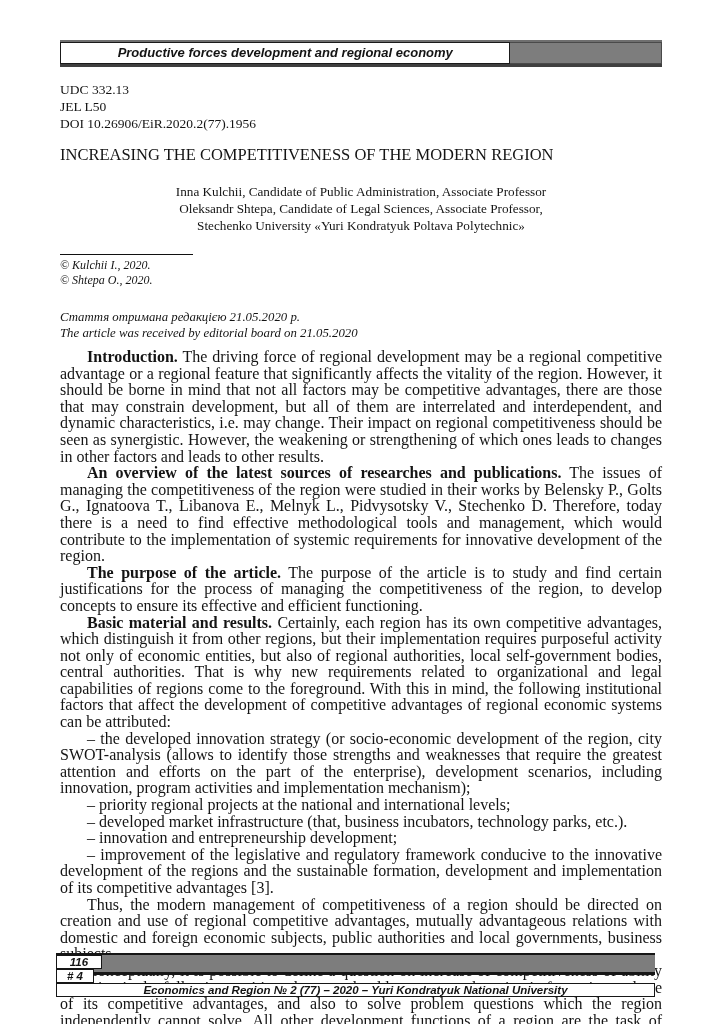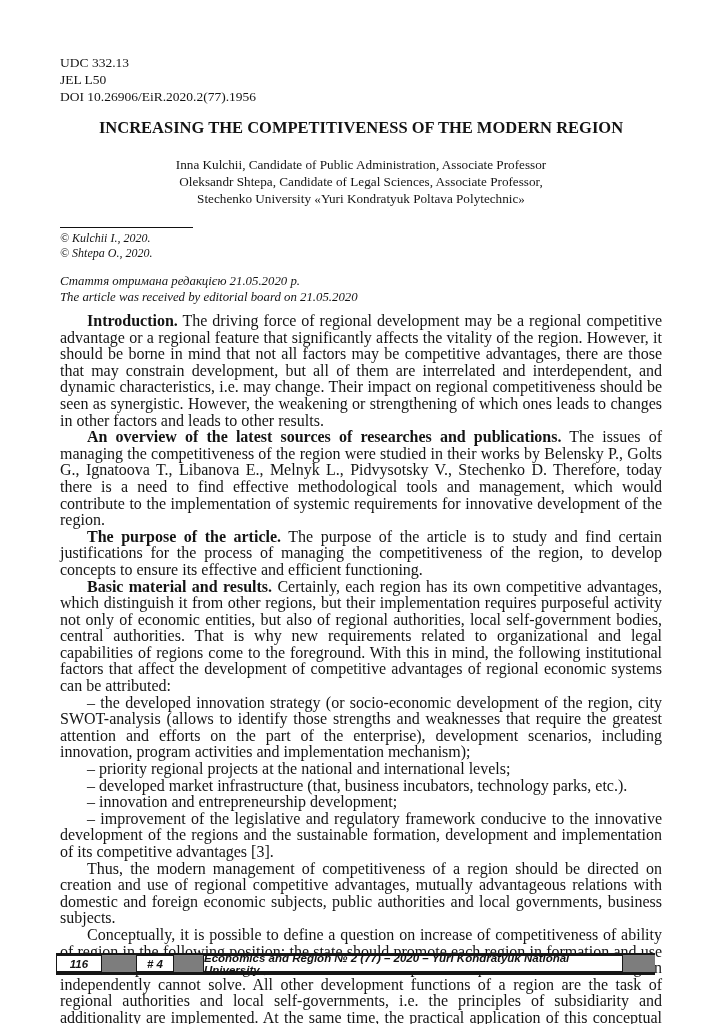--- a/index.html
+++ b/index.html
@@ -48,22 +48,21 @@
     display: flex;
     justify-content: space-between;
     margin-top: 14px;
     font-size: 13.5px;
     line-height: 17px;
     flex-direction: column;
   }
 
   
   .title {
-    text-align: center;
-    font-weight: bold;
+    font-weight: normal;
     font-size: 16.5px;
     line-height: 20px;
     margin: 13px 0 0 0;
   }
   .authors {
     text-align: center;
     font-weight: normal;
     font-size: 13.2px;
     line-height: 17px;
     margin-top: 18px;
@@ -77,21 +76,21 @@
     line-height: 14.5px;
   }
   .copyright-rule {
     width: 133px;
     border-top: 1.5px solid #111;
     margin-bottom: 3px;
   }
 
   
   .received {
-    margin-top: 13px;
+    margin-top: 22px;
     font-style: italic;
     font-size: 12.8px;
     line-height: 16px;
   }
 
   
   .body-text {
     margin-top: 8px;
     font-size: 16px;
     line-height: 16.6px;
@@ -111,40 +110,47 @@
     display: flex;
     align-items: stretch;
     background: var(--bar-gray, #7d7d7d);
     border-top: 2px solid #161616;
     border-bottom: 3px solid #161616;
     height: 17px;
     font-family: "Liberation Sans", sans-serif;
     font-weight: bold;
     font-style: italic;
     font-size: 11.5px;
+    flex-direction: column;
   }
   .pf-box {
     background: #ffffff;
     border: 1px solid #161616;
     display: flex;
     align-items: center;
     justify-content: center;
   }
   .pf-page   { width: 44px; }
   .pf-issue  { width: 36px; }
   .pf-journal{ flex: 1; }
   .pf-gap-a  { width: 34px; }
   .pf-gap-b  { width: 29px; }
   .pf-gap-c  { width: 32px; }
 </style>
 </head>
 <body>
 
 <div class="page">
 
+  <div class="journal-bar">
+    <div class="jb-white">
+      <span>Productive forces development and regional economy</span>
+    </div>
+    <div class="jb-gray"></div>
+  </div>
 
   <div class="meta-row">
     <div>
       <div>UDC 332.13</div>
       <div>JEL L50</div>
     </div>
     <div>DOI 10.26906/EiR.2020.2(77).1956</div>
   </div>
 
   <h1 class="title">INCREASING THE COMPETITIVENESS OF THE MODERN REGION</h1>

